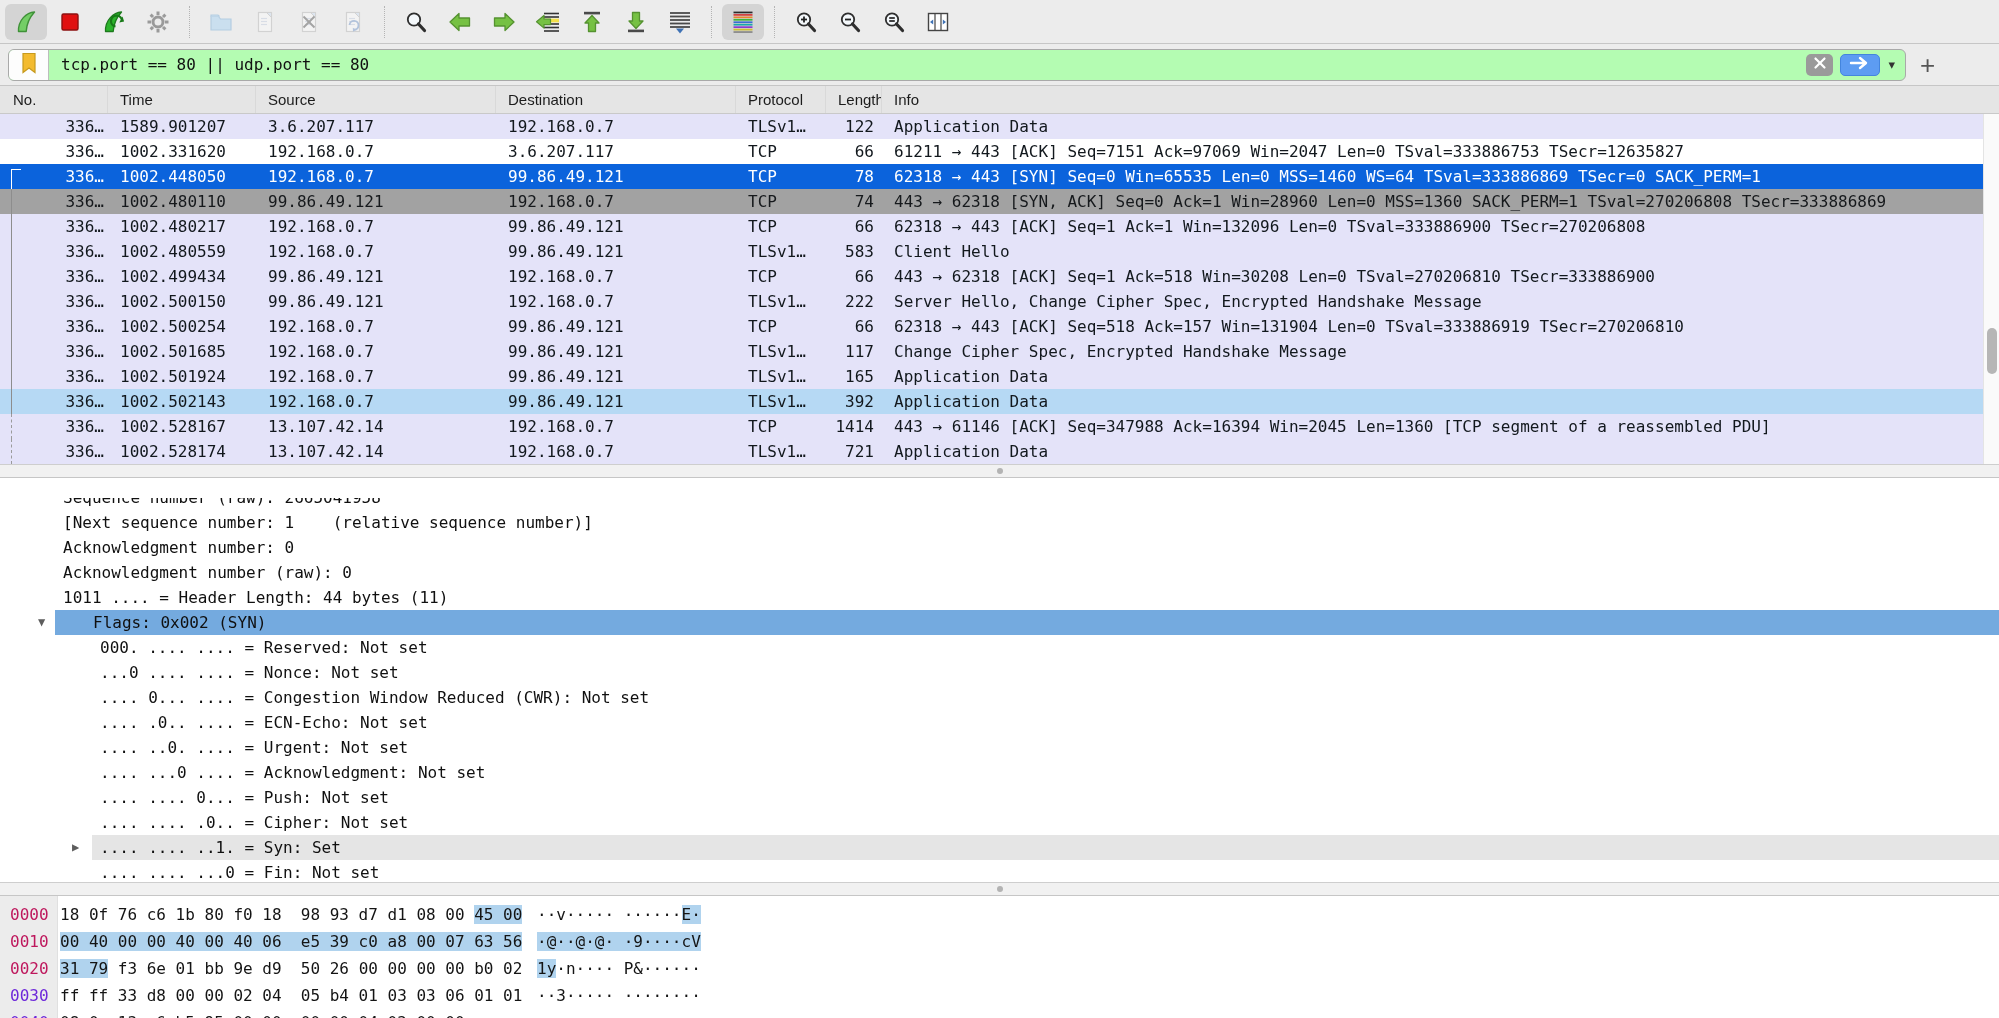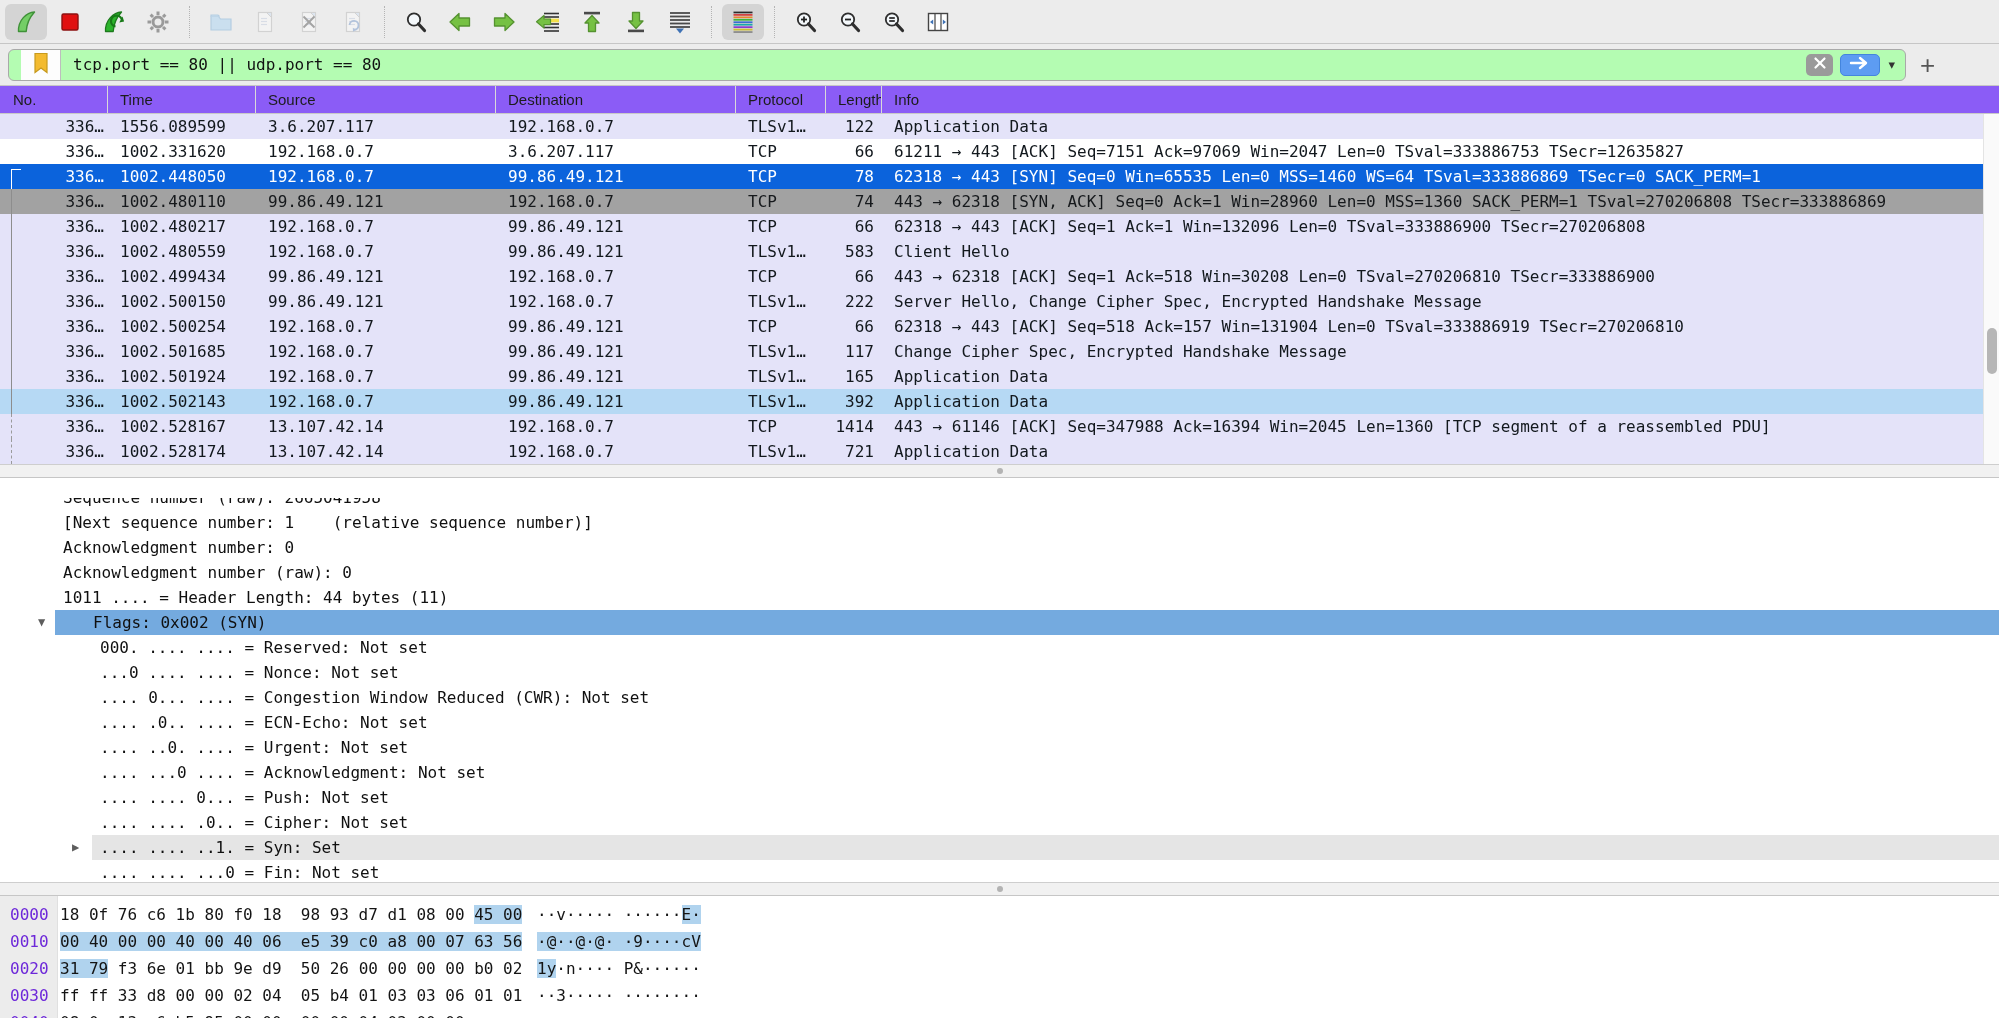--- a/index.html
+++ b/index.html
@@ -12,32 +12,32 @@
     align-items:center;padding:0 4px;}
   .tb-btn{width:42px;height:36px;border-radius:6px;display:flex;align-items:center;justify-content:center;margin:0 1px;}
   .tb-btn.active{background:#d4d4d4;}
   .tb-btn.disabled{opacity:.5;}
   .tb-btn svg{display:block;}
   .tb-sep{width:1px;height:32px;border-left:1px dotted #b4b4b4;margin:0 9px;}
 
   
   .filterbar{height:42px;background:#ececec;border-bottom:1px solid #c6c6c6;display:flex;align-items:center;padding:0 8px;}
   .filter-field{flex:0 0 auto;width:1898px;height:32px;background:var(--filter-valid-bg,#b4fcb2);
-    border:1px solid #a9a9a9;border-radius:6px;display:flex;align-items:center;overflow:hidden;padding-left:12px;}
+    border:1px solid #a9a9a9;border-radius:6px;display:flex;align-items:center;overflow:hidden;}
   .bookmark-btn{width:40px;height:100%;background:#fdfdfd;border-right:1px solid #bdbdbd;
     display:flex;align-items:center;justify-content:center;}
   .filter-text{flex:1;font-size:16px;color:#111;padding-left:12px;white-space:pre;}
   .filter-clear{width:27px;height:22px;background:#9a9a9a;border-radius:5px;display:flex;align-items:center;justify-content:center;margin-right:7px;}
   .filter-apply{width:40px;height:22px;background:var(--apply-button,#5d9cf2);border:1px solid #4485dd;border-radius:5px;display:flex;align-items:center;justify-content:center;margin-right:8px;}
   .filter-caret{color:#333;font-size:13px;margin-right:10px;}
   .filter-add{color:#555;font-size:26px;font-weight:300;margin-left:14px;line-height:20px;}
 
   
   .cols{display:grid;grid-template-columns:108px 148px 240px 240px 90px 56px 1fr;}
-  .plist-header{height:28px;background:#8b5cf6;border-bottom:1px solid #c9c9c9;font-size:15px;color:#1c1c1c;}
+  .plist-header{height:28px;background:#e5e5e5;border-bottom:1px solid #c9c9c9;font-size:15px;color:#1c1c1c;}
   .plist-header .hc{display:flex;align-items:center;padding-left:12px;border-right:1px solid #d9d9d9;
     overflow:hidden;white-space:nowrap;}
   .plist-header .hc:first-child{padding-left:13px;}
   .plist-header .hc:last-child{border-right:none;}
   .plist-body{position:relative;height:350px;overflow:hidden;background:#fff;}
   .prow{height:25px;font-size:16px;line-height:25px;position:relative;white-space:pre;}
   .prow .c{overflow:hidden;white-space:pre;}
   .c-no{text-align:right;padding-right:4px;}
   .c-time,.c-src,.c-dst,.c-proto,.c-info{padding-left:12px;}
   .c-len{text-align:right;padding-right:8px;}
@@ -68,21 +68,21 @@
   .dtext{flex:1;padding-left:8px;white-space:pre;}
   .lvl1 .dtext{margin-left:55px;}
   .lvl2 .dtext{margin-left:92px;}
   .sel-primary .dtext{background:var(--detail-highlight,#74aadf);padding-left:38px;}
   .sel-secondary .dtext{background:#e5e5e5;}
 
   
   .hexpane{height:142px;background:#fff;position:relative;overflow:hidden;padding-top:5px;}
   .hexstrip{position:absolute;left:0;top:0;bottom:0;width:58px;background:#ececec;border-right:1px solid #e0e0e0;}
   .hrow{position:relative;height:27px;line-height:27px;font-size:16px;white-space:pre;color:#141414;}
-  .hoff{display:inline-block;width:46px;padding-left:10px;color:#6d28d9;}
+  .hoff{display:inline-block;width:46px;padding-left:10px;color:#be185d;}
   .hoff.dim{color:#6d28d9;}
   .hbytes{margin-left:14px;}
   .hascii{position:absolute;left:537px;top:0;}
   .hl{background:var(--hex-highlight,#b0d3ee);}
 </style>
 </head>
 <body>
 
 <div>
 
@@ -352,21 +352,21 @@
         <div class="hc">No.</div>
         <div class="hc">Time</div>
         <div class="hc">Source</div>
         <div class="hc">Destination</div>
         <div class="hc">Protocol</div>
         <div class="hc">Length</div>
         <div class="hc">Info</div>
       </div>
     <div class="plist-body">
       <div id="rows-holder">
-          <div class="prow cols mono v-lavender"><div class="c c-no">336…</div><div class="c c-time">1556.089599</div><div class="c c-src">3.6.207.117</div><div class="c c-dst">192.168.0.7</div><div class="c c-proto">TLSv1…</div><div class="c c-len">122</div><div class="c c-info">Application Data</div></div>
+          <div class="prow cols mono v-lavender"><div class="c c-no">336…</div><div class="c c-time">1589.901207</div><div class="c c-src">3.6.207.117</div><div class="c c-dst">192.168.0.7</div><div class="c c-proto">TLSv1…</div><div class="c c-len">122</div><div class="c c-info">Application Data</div></div>
           <div class="prow cols mono v-white"><div class="c c-no">336…</div><div class="c c-time">1002.331620</div><div class="c c-src">192.168.0.7</div><div class="c c-dst">3.6.207.117</div><div class="c c-proto">TCP</div><div class="c c-len">66</div><div class="c c-info">61211 → 443 [ACK] Seq=7151 Ack=97069 Win=2047 Len=0 TSval=333886753 TSecr=12635827</div></div>
           <div class="prow cols mono v-selected"><div class="c c-no">336…</div><div class="c c-time">1002.448050</div><div class="c c-src">192.168.0.7</div><div class="c c-dst">99.86.49.121</div><div class="c c-proto">TCP</div><div class="c c-len">78</div><div class="c c-info">62318 → 443 [SYN] Seq=0 Win=65535 Len=0 MSS=1460 WS=64 TSval=333886869 TSecr=0 SACK_PERM=1</div><div class="mark bracket"></div></div>
           <div class="prow cols mono v-gray"><div class="c c-no">336…</div><div class="c c-time">1002.480110</div><div class="c c-src">99.86.49.121</div><div class="c c-dst">192.168.0.7</div><div class="c c-proto">TCP</div><div class="c c-len">74</div><div class="c c-info">443 → 62318 [SYN, ACK] Seq=0 Ack=1 Win=28960 Len=0 MSS=1360 SACK_PERM=1 TSval=270206808 TSecr=333886869</div><div class="mark line"></div></div>
           <div class="prow cols mono v-lavender"><div class="c c-no">336…</div><div class="c c-time">1002.480217</div><div class="c c-src">192.168.0.7</div><div class="c c-dst">99.86.49.121</div><div class="c c-proto">TCP</div><div class="c c-len">66</div><div class="c c-info">62318 → 443 [ACK] Seq=1 Ack=1 Win=132096 Len=0 TSval=333886900 TSecr=270206808</div><div class="mark line"></div></div>
           <div class="prow cols mono v-lavender"><div class="c c-no">336…</div><div class="c c-time">1002.480559</div><div class="c c-src">192.168.0.7</div><div class="c c-dst">99.86.49.121</div><div class="c c-proto">TLSv1…</div><div class="c c-len">583</div><div class="c c-info">Client Hello</div><div class="mark line"></div></div>
           <div class="prow cols mono v-lavender"><div class="c c-no">336…</div><div class="c c-time">1002.499434</div><div class="c c-src">99.86.49.121</div><div class="c c-dst">192.168.0.7</div><div class="c c-proto">TCP</div><div class="c c-len">66</div><div class="c c-info">443 → 62318 [ACK] Seq=1 Ack=518 Win=30208 Len=0 TSval=270206810 TSecr=333886900</div><div class="mark line"></div></div>
           <div class="prow cols mono v-lavender"><div class="c c-no">336…</div><div class="c c-time">1002.500150</div><div class="c c-src">99.86.49.121</div><div class="c c-dst">192.168.0.7</div><div class="c c-proto">TLSv1…</div><div class="c c-len">222</div><div class="c c-info">Server Hello, Change Cipher Spec, Encrypted Handshake Message</div><div class="mark line"></div></div>
           <div class="prow cols mono v-lavender"><div class="c c-no">336…</div><div class="c c-time">1002.500254</div><div class="c c-src">192.168.0.7</div><div class="c c-dst">99.86.49.121</div><div class="c c-proto">TCP</div><div class="c c-len">66</div><div class="c c-info">62318 → 443 [ACK] Seq=518 Ack=157 Win=131904 Len=0 TSval=333886919 TSecr=270206810</div><div class="mark line"></div></div>
           <div class="prow cols mono v-lavender"><div class="c c-no">336…</div><div class="c c-time">1002.501685</div><div class="c c-src">192.168.0.7</div><div class="c c-dst">99.86.49.121</div><div class="c c-proto">TLSv1…</div><div class="c c-len">117</div><div class="c c-info">Change Cipher Spec, Encrypted Handshake Message</div><div class="mark line"></div></div>
           <div class="prow cols mono v-lavender"><div class="c c-no">336…</div><div class="c c-time">1002.501924</div><div class="c c-src">192.168.0.7</div><div class="c c-dst">99.86.49.121</div><div class="c c-proto">TLSv1…</div><div class="c c-len">165</div><div class="c c-info">Application Data</div><div class="mark line"></div></div>

